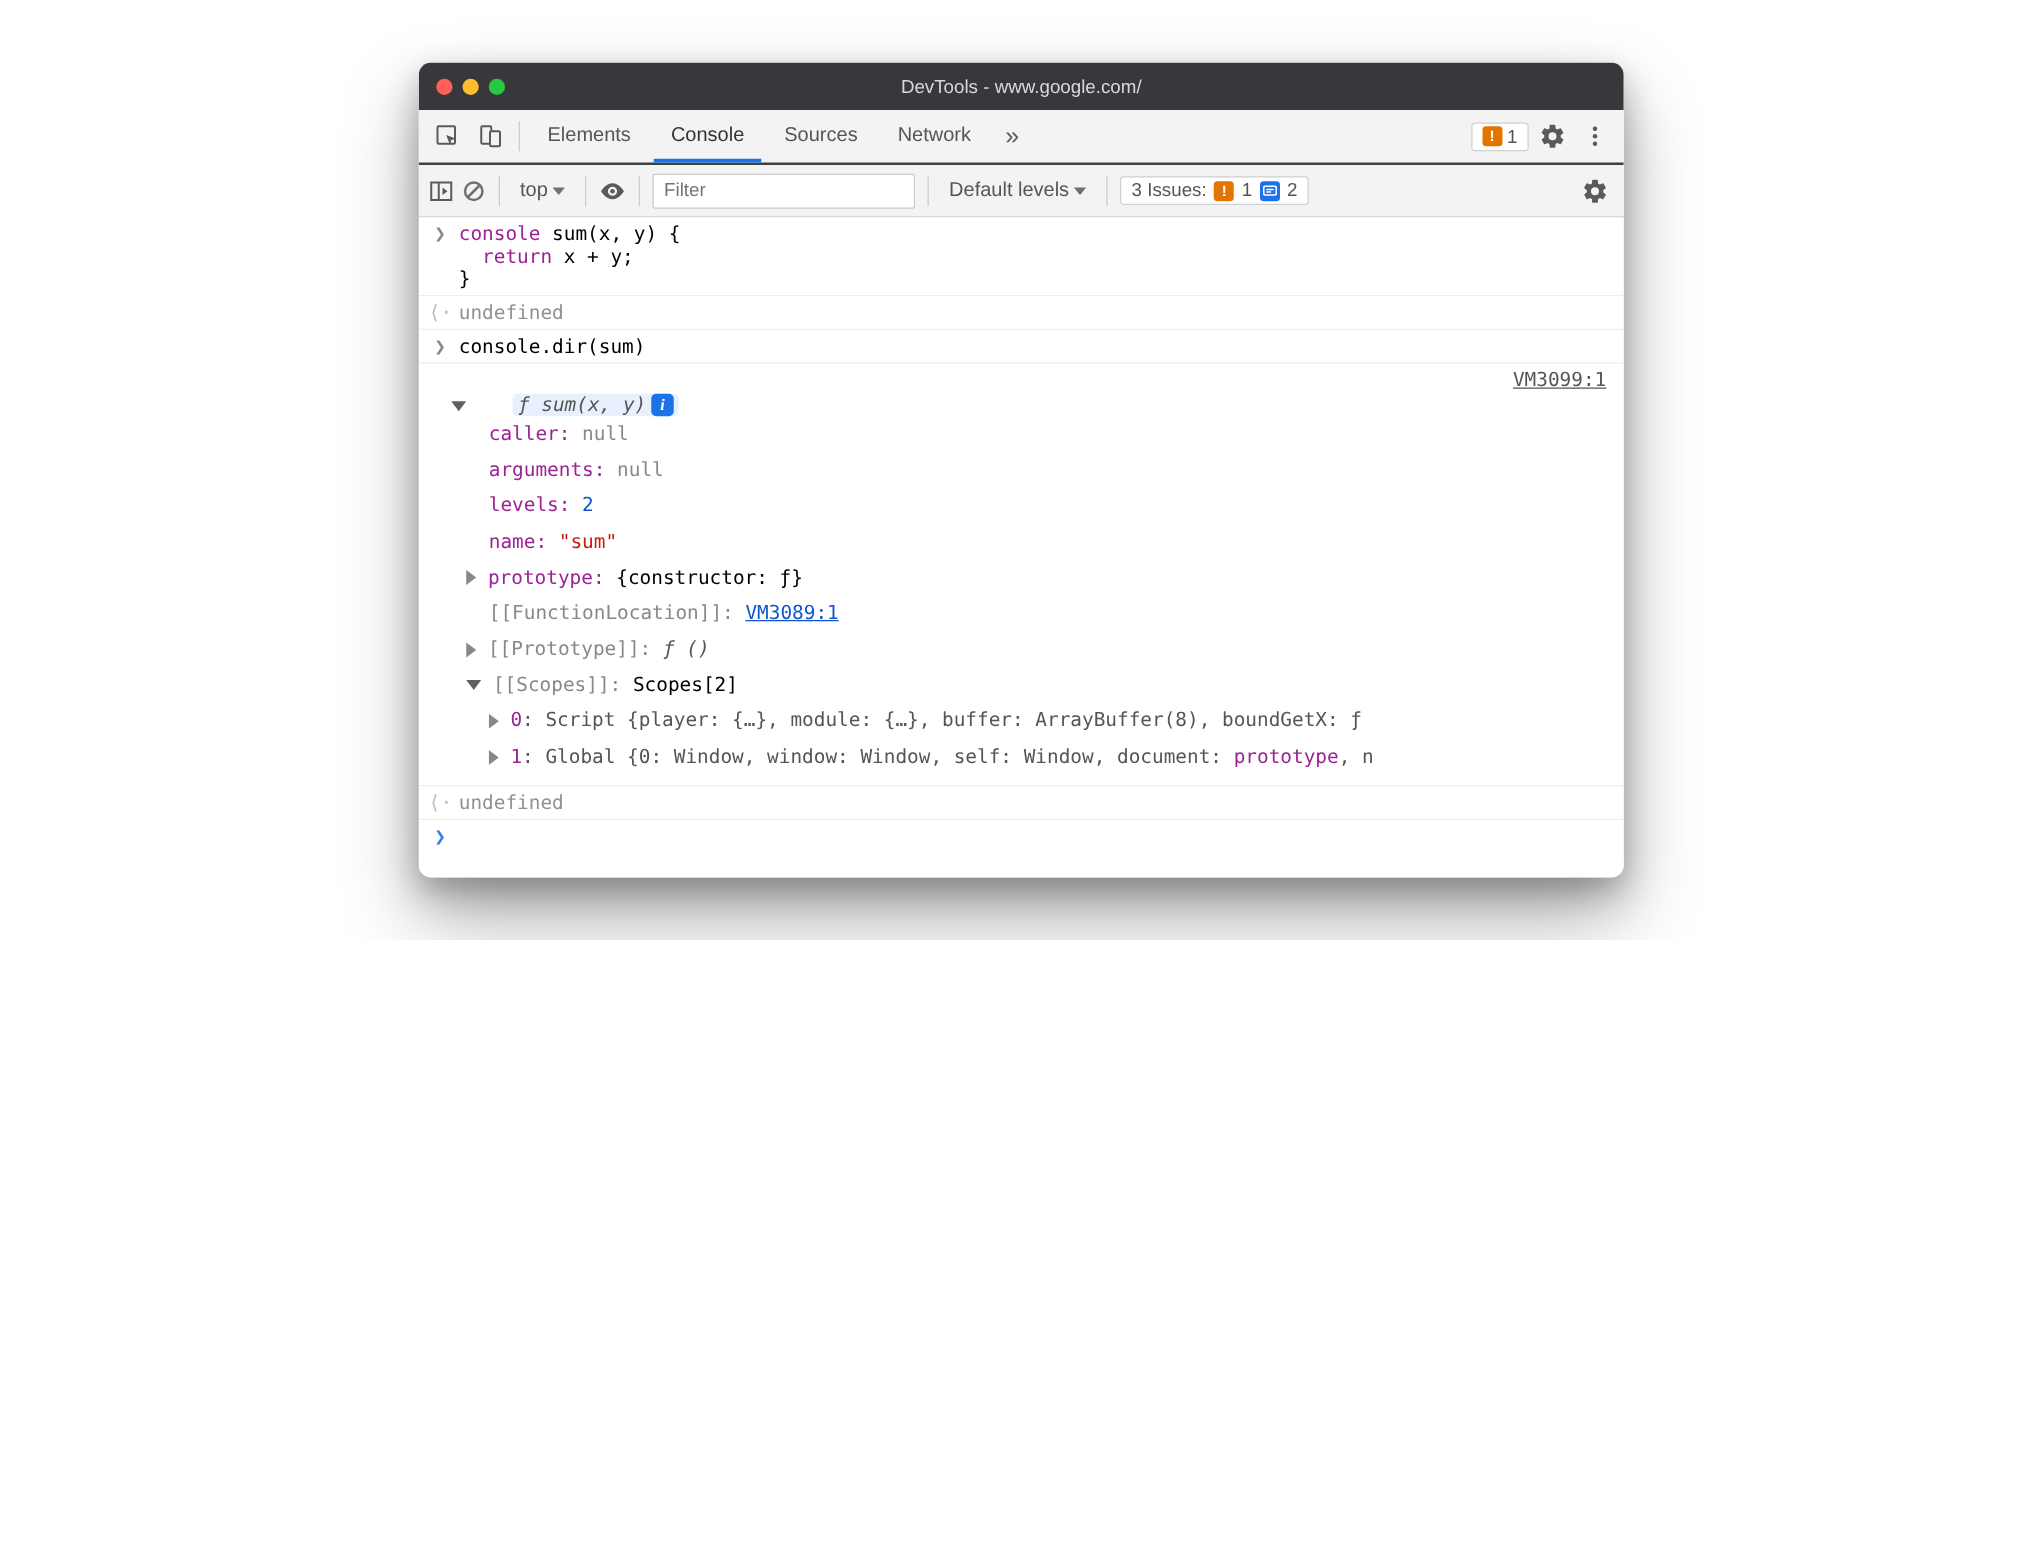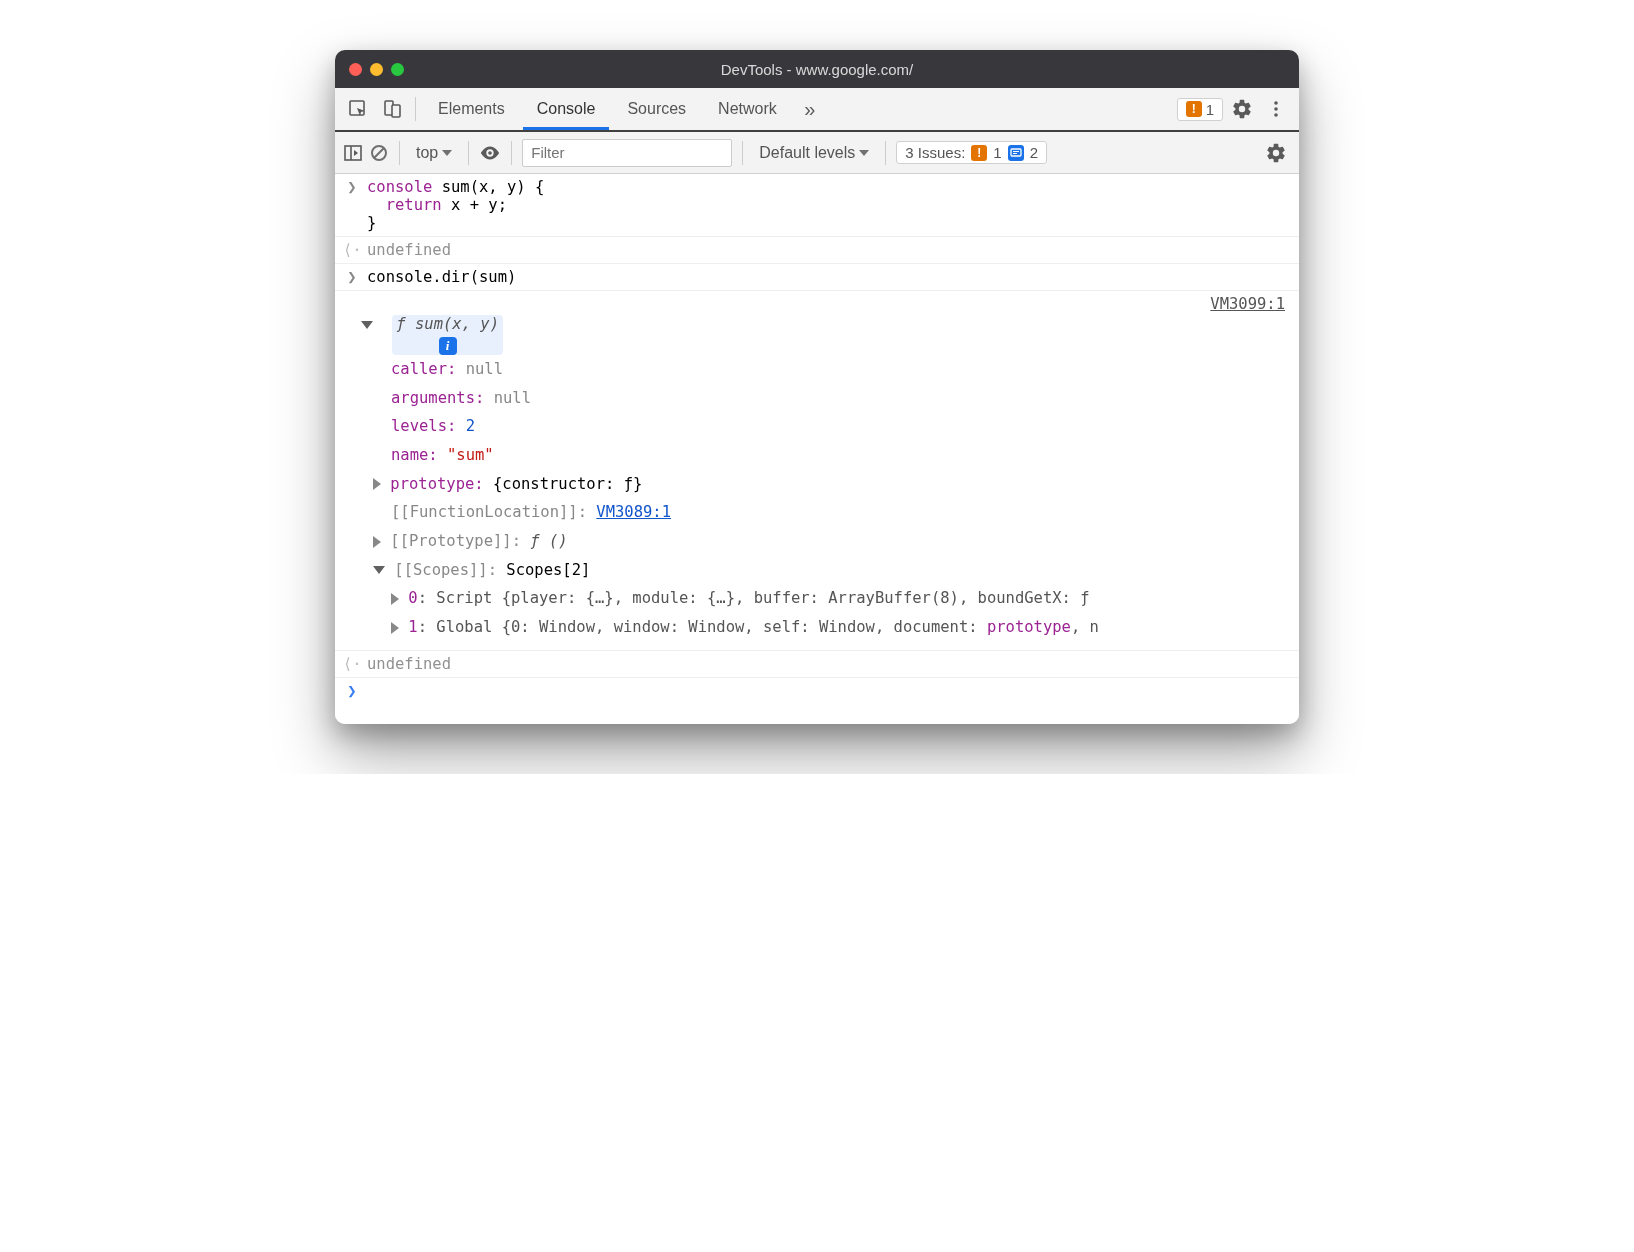--- a/index.html
+++ b/index.html
@@ -119,22 +119,21 @@
     color: #555;
     text-decoration: underline;
     font-family: Menlo, Consolas, monospace;
     cursor: pointer;
     padding-right: 4px;
   }
   .obj-block { padding: 4px 10px 8px 8px; border-bottom: 1px solid #eee; }
   .obj-header {
     display: inline-flex; align-items: center; gap: 4px;
     background: #e8f0fe; border-radius: 4px; padding: 0 4px;
-    margin-left: 8px;
-    flex-direction: column;
+    margin-left: 26px;
   }
   .tri { display:inline-block; width:0; height:0; border-style:solid; cursor:pointer; vertical-align: middle; }
   .tri.down { border-width: 8px 6px 0 6px; border-color: #606060 transparent transparent transparent; }
   .tri.right { border-width: 6px 0 6px 8px; border-color: transparent transparent transparent #888; }
   .f-ital { font-style: italic; color: #555; }
   .info-i {
     width: 18px; height: 18px; background: #1a73e8; color: #fff;
     border-radius: 4px; display: inline-flex; align-items:center; justify-content:center;
     font-family: Georgia, serif; font-style: italic; font-size: 13px; font-weight: bold;
   }

